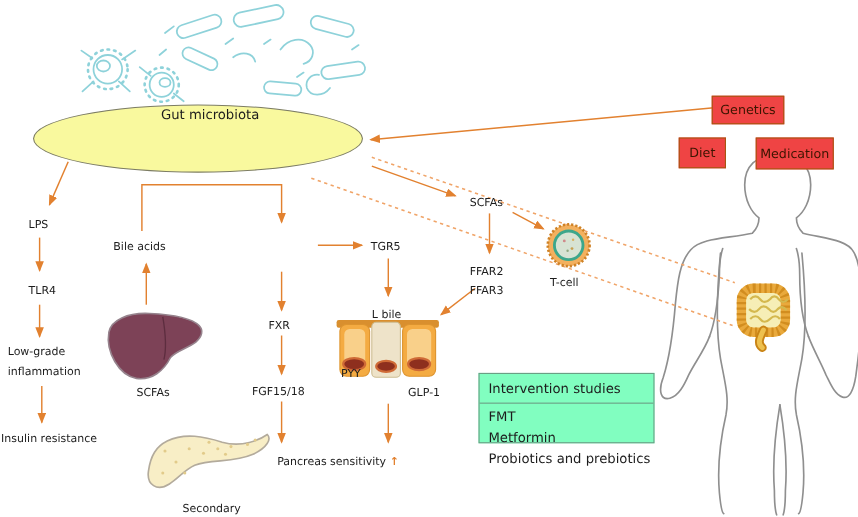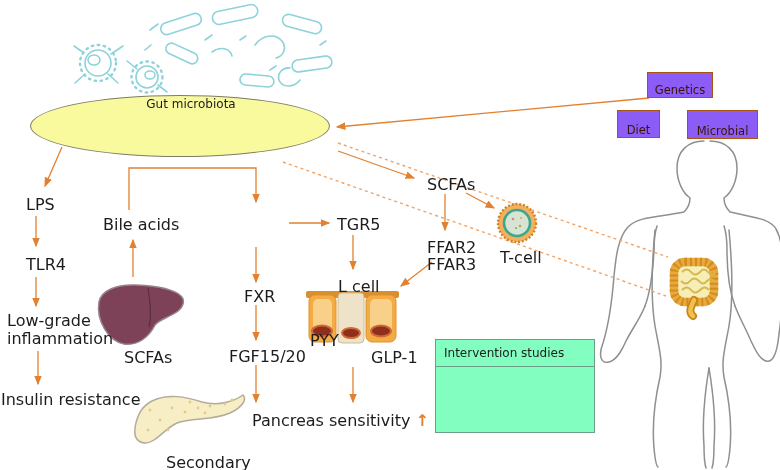--- a/index.html
+++ b/index.html
@@ -1,27 +1,27 @@
 <!DOCTYPE html>
 <html><head>
 <meta charset="utf-8">
 <style>
   html,body{margin:0;padding:0;background:#fff;}
   #canvas{position:relative;width:780px;height:470px;background:#ffffff;overflow:hidden;
           font-family:"DejaVu Sans","Liberation Sans",sans-serif;color:#1c1c1c;}
   svg{position:absolute;left:0;top:0;}
-  .lbl{position:absolute;font-size:16px;line-height:16px;white-space:nowrap;z-index:5;}
+  .lbl{position:absolute;font-size:10px;line-height:16px;white-space:nowrap;z-index:5;}
   .two{line-height:18px;}
   #ellipse{position:absolute;left:30px;top:95px;width:300px;height:62px;border-radius:50%;
            background:#f9f99e;border:1px solid #7d7d64;z-index:4;
            display:flex;flex-direction:row;justify-content:center;padding-left:22px;box-sizing:border-box;}
   #ellipse div{font-size:12px;line-height:16px;white-space:nowrap;}
-  .factor{position:absolute;background:#8b5cf6;border:1px solid #a85511;color:#3d1500;
-          display:flex;align-items:flex-end;justify-content:center;font-size:11.5px;z-index:5;}
-  #intervention{position:absolute;left:435px;top:339px;width:160px;height:94px;background:#81fec0;
+  .factor{position:absolute;background:#ef4444;border:1px solid #a85511;color:#3d1500;
+          display:flex;align-items:center;justify-content:center;font-size:11.5px;z-index:5;margin-top:15px;}
+  #intervention{position:absolute;left:435px;top:339px;width:160px;height:64px;background:#81fec0;
                 border:1px solid #6b9e85;box-sizing:border-box;z-index:5;}
   #intervention .title{height:26px;border-bottom:1px solid #6b9e85;display:flex;align-items:center;
                 padding-left:8px;font-size:12px;}
   #intervention .items{padding:3px 0 0 8px;font-size:12px;line-height:19px;}
   .upglyph{color:#e2812f;font-weight:bold;}
 </style>
 </head>
 <body>
 
 <div id="canvas">
@@ -165,24 +165,24 @@
   <div class="lbl" style="left:1px;top:392px">Insulin resistance</div>
   <div class="lbl two" style="left:7px;top:312px">
     <div>Low-grade</div>
     <div>inflammation</div>
   </div>
 
   <div class="lbl" style="left:103px;top:217px">Bile acids</div>
   <div class="lbl" style="left:124px;top:350px">SCFAs</div>
 
   <div class="lbl" style="left:244px;top:289px">FXR</div>
-  <div class="lbl" style="left:229px;top:349px">FGF15/20</div>
+  <div class="lbl" style="left:229px;top:349px">FGF15/18</div>
 
   <div class="lbl" style="left:337px;top:217px">TGR5</div>
-  <div class="lbl" style="left:338px;top:279px">L cell</div>
+  <div class="lbl" style="left:338px;top:279px">L bile</div>
   <div class="lbl" style="left:310px;top:333px">PYY</div>
   <div class="lbl" style="left:371px;top:350px">GLP-1</div>
 
   <div class="lbl" style="left:252px;top:413px">
     <span>Pancreas sensitivity</span>
     <span class="upglyph">↑</span>
   </div>
   <div class="lbl" style="left:166px;top:455px">Secondary</div>
 
   <div class="lbl" style="left:427px;top:177px">SCFAs</div>
@@ -190,20 +190,25 @@
   <div class="lbl" style="left:427px;top:257px">FFAR3</div>
   <div class="lbl" style="left:500px;top:250px">T-cell</div>
 
   <div class="factor" style="left:647px;top:72px;width:64px;height:24px">
     <span>Genetics</span>
   </div>
   <div class="factor" style="left:617px;top:110px;width:41px;height:26px">
     <span>Diet</span>
   </div>
   <div class="factor" style="left:687px;top:110px;width:69px;height:27px">
-    <span>Microbial</span>
+    <span>Medication</span>
   </div>
 
   <div id="intervention">
     <div class="title">Intervention studies</div>
+    <div class="items">
+      <div>FMT</div>
+      <div>Metformin</div>
+      <div>Probiotics and prebiotics</div>
+    </div>
   </div>
 
 </div>
 
 </body></html>

